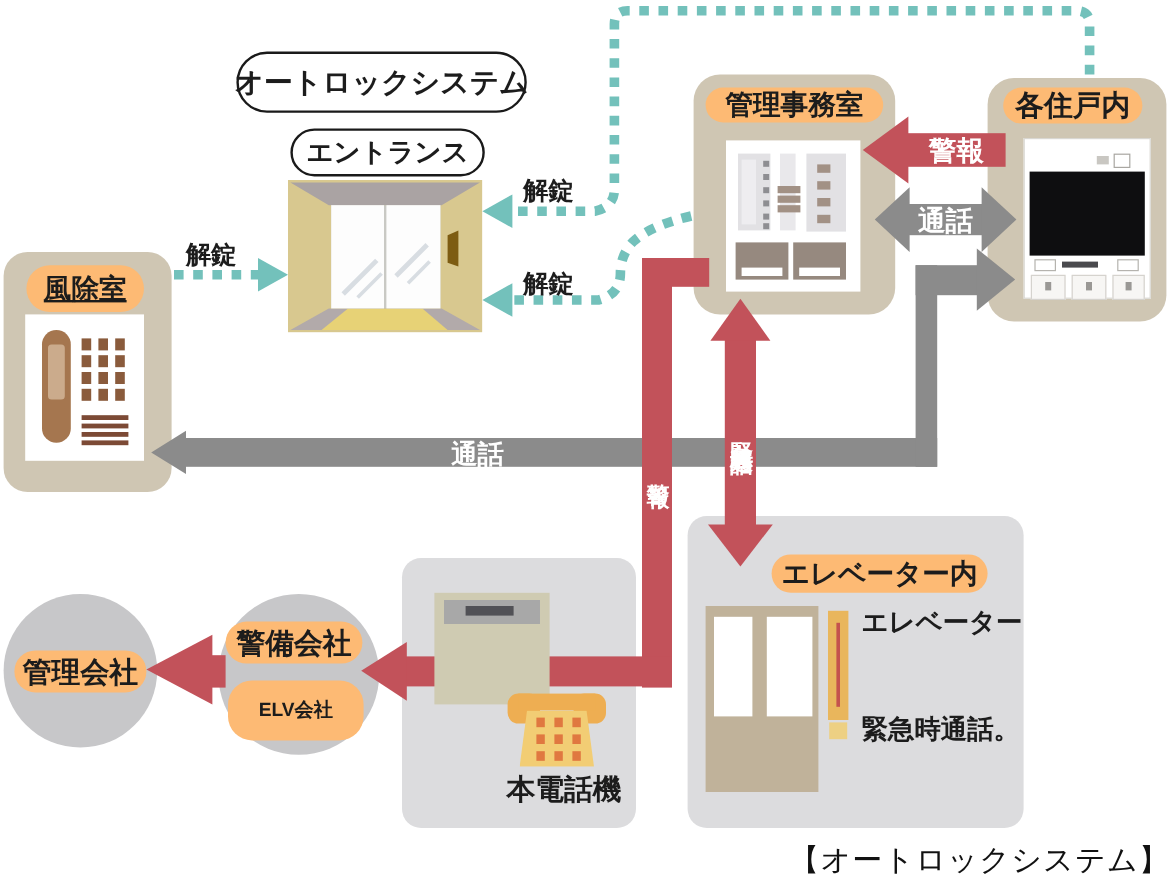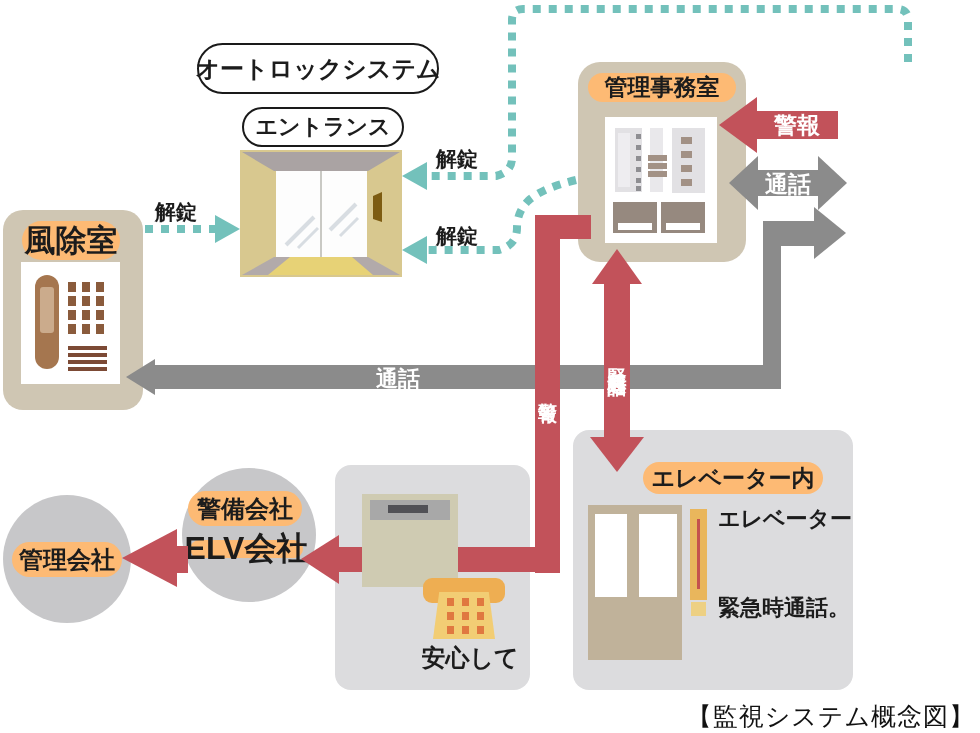--- a/index.html
+++ b/index.html
@@ -106,21 +106,21 @@
     <rect x="36" y="21" width="44" height="86" fill="#fdfdfd"></rect>
     <rect x="82" y="21" width="45" height="86" fill="#fdfdfd"></rect>
     <line x1="46" y1="95" x2="74" y2="67" stroke="#d8dde2" stroke-width="4"></line>
     <line x1="58" y1="98" x2="78" y2="78" stroke="#d8dde2" stroke-width="3"></line>
     <line x1="90" y1="80" x2="116" y2="54" stroke="#d8dde2" stroke-width="4"></line>
     <line x1="100" y1="86" x2="118" y2="68" stroke="#d8dde2" stroke-width="3"></line>
     <polygon points="133,46 142,42 142,72 133,69" fill="#7d5c12"></polygon>
   </svg>
 
   <div class="card" style="left:3px;top:210px;width:140px;height:200px;border-radius:20px;">
-    <div class="pill" style="left:19px;top:11px;width:98px;height:39px;font-size:31px;">
+    <div class="pill" style="left:19px;top:11px;width:98px;height:39px;font-size:23px;text-decoration:underline;">
       <span>風除室</span>
     </div>
     <div class="panel" style="left:18px;top:52px;width:99px;height:122px;">
       <div class="abs" style="left:14px;top:13px;width:24px;height:94px;background:#a5764f;border-radius:12px;">
         <div class="abs" style="left:5px;top:12px;width:14px;height:46px;background:#cbab8c;border-radius:3px;"></div>
       </div>
       <div>
         <div class="abs" style="left:47px;top:20px;width:8px;height:10px;background:#8a5b3c;"></div>
         <div class="abs" style="left:61px;top:20px;width:8px;height:10px;background:#8a5b3c;"></div>
         <div class="abs" style="left:75px;top:20px;width:8px;height:10px;background:#8a5b3c;"></div>
@@ -174,23 +174,45 @@
       </div>
       <div class="abs" style="left:8px;top:85px;width:44px;height:31px;background:#96897f;">
         <div class="abs" style="left:5px;top:21px;width:34px;height:7px;background:#fff;"></div>
       </div>
       <div class="abs" style="left:56px;top:85px;width:44px;height:31px;background:#96897f;">
         <div class="abs" style="left:5px;top:21px;width:34px;height:7px;background:#fff;"></div>
       </div>
     </div>
   </div>
 
+  <div class="card" style="left:823px;top:65px;width:149px;height:203px;">
+    <div class="pill" style="left:13px;top:8px;width:116px;height:30px;font-size:24px;">
+      <span>各住戸内</span>
+    </div>
+    <div class="panel" style="left:30px;top:50px;width:104px;height:132px;border:1px solid #d9d7d2;">
+      <div class="abs" style="left:60px;top:14px;width:10px;height:7px;background:#c9c7c2;"></div>
+      <div class="abs" style="left:74px;top:12px;width:12px;height:10px;background:#fff;border:1px solid #a9a7a2;"></div>
+      <div class="abs" style="left:4px;top:27px;width:96px;height:70px;background:#0e0e10;"></div>
+      <div class="abs" style="left:8px;top:100px;width:16px;height:8px;background:#fff;border:1px solid #b5b3ae;"></div>
+      <div class="abs" style="left:31px;top:102px;width:30px;height:5px;background:#4a4a4e;"></div>
+      <div class="abs" style="left:77px;top:100px;width:16px;height:8px;background:#fff;border:1px solid #b5b3ae;"></div>
+      <div class="abs" style="left:5px;top:113px;width:27px;height:19px;background:#f7f6f4;border:1px solid #d5d3ce;">
+        <div class="abs" style="left:11px;top:5px;width:5px;height:7px;background:#9a9895;"></div>
+      </div>
+      <div class="abs" style="left:39px;top:113px;width:27px;height:19px;background:#f7f6f4;border:1px solid #d5d3ce;">
+        <div class="abs" style="left:11px;top:5px;width:5px;height:7px;background:#9a9895;"></div>
+      </div>
+      <div class="abs" style="left:73px;top:113px;width:25px;height:19px;background:#f7f6f4;border:1px solid #d5d3ce;">
+        <div class="abs" style="left:10px;top:5px;width:5px;height:7px;background:#9a9895;"></div>
+      </div>
+    </div>
+  </div>
 
   <div class="graycard" style="left:335px;top:465px;width:195px;height:225px;">
-    <div class="txtblock" style="left:83px;top:177px;width:104px;font-size:24px;text-align:center;">安心して</div>
+    <div class="txtblock" style="left:83px;top:177px;width:104px;font-size:24px;text-align:center;">本電話機</div>
   </div>
 
   <div class="abs" style="left:362px;top:494px;width:96px;height:93px;background:#cfcbb2;z-index:5;">
     <div class="abs" style="left:8px;top:6px;width:80px;height:20px;background:#a8a8a8;">
       <div class="abs" style="left:18px;top:5px;width:40px;height:8px;background:#515156;"></div>
     </div>
   </div>
 
   <div class="abs" style="left:420px;top:575px;width:96px;height:66px;z-index:5;">
     <div class="abs" style="left:3px;top:3px;width:27px;height:25px;background:#eeae52;border-radius:9px;"></div>
@@ -228,24 +250,24 @@
     <div class="txtblock" style="left:145px;top:166px;font-size:22px;line-height:24px;">
       <div>緊急時通話。</div>
     </div>
   </div>
 
   <div class="circle" style="left:3px;top:495px;width:128px;height:128px;text-decoration:underline;">
     <div class="pill" style="left:9px;top:47px;width:110px;height:35px;font-size:24px;">
       <span>管理会社</span>
     </div>
   </div>
-  <div class="circle" style="left:182px;top:468px;width:134px;height:134px;">
+  <div class="circle" style="left:182px;top:495px;width:134px;height:134px;">
     <div class="pill" style="left:6px;top:23px;width:114px;height:35px;font-size:24px;">
       <span>警備会社</span>
     </div>
-    <div class="pill" style="left:8px;top:72px;width:113px;height:18px;font-size:32px;">
+    <div class="pill" style="left:8px;top:72px;width:113px;height:50px;font-size:16px;">
       <span>ELV会社</span>
     </div>
   </div>
 
-  <div class="abs" style="right:5px;top:700px;font-family:'DejaVu Serif',serif;font-size:25px;color:#111;z-index:5;letter-spacing:1px;">【監視システム概念図】</div>
+  <div class="abs" style="right:5px;top:700px;font-family:'DejaVu Serif',serif;font-size:25px;color:#111;z-index:5;letter-spacing:1px;">【オートロックシステム】</div>
 
 </div>
 
 </body></html>

